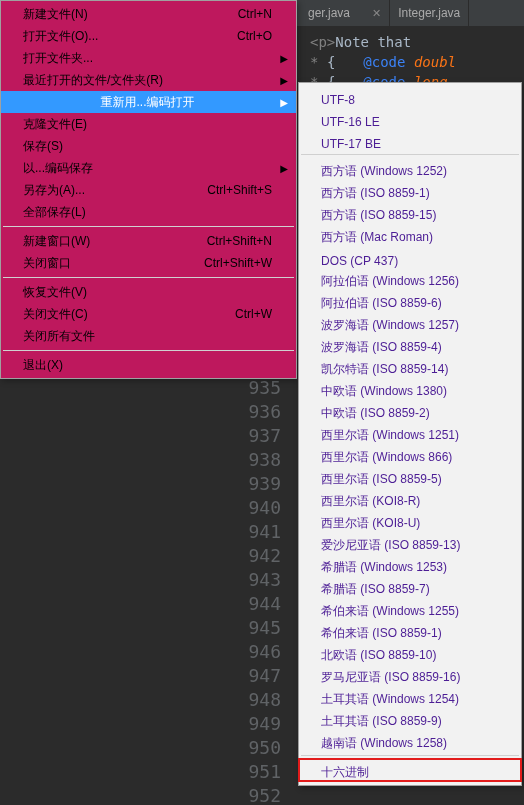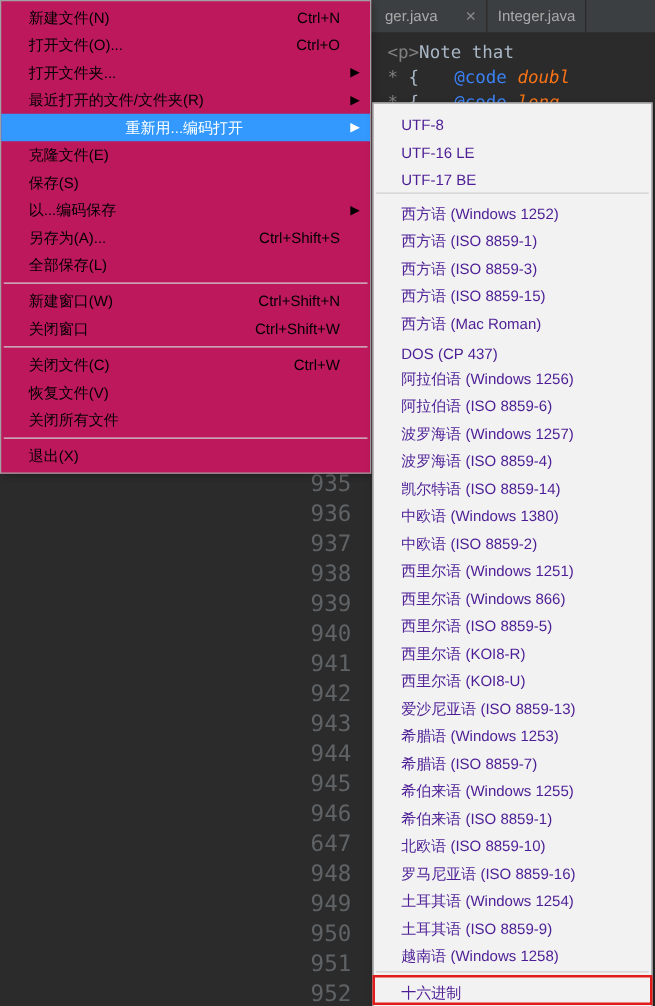--- a/index.html
+++ b/index.html
@@ -174,21 +174,21 @@
       <div>937</div>
       <div>938</div>
       <div>939</div>
       <div>940</div>
       <div>941</div>
       <div>942</div>
       <div>943</div>
       <div>944</div>
       <div>945</div>
       <div>946</div>
-      <div>647</div>
+      <div>947</div>
       <div>948</div>
       <div>949</div>
       <div>950</div>
       <div>951</div>
       <div>952</div>
     </div>
   </div>
 
   <div class="menu" id="main-menu">
       <div class="menu-item">
@@ -232,27 +232,27 @@
       <div class="menu-item">
         <span class="label">新建窗口(W)</span>
         <span class="shortcut">Ctrl+Shift+N</span>
       </div>
       <div class="menu-item">
         <span class="label">关闭窗口</span>
         <span class="shortcut">Ctrl+Shift+W</span>
       </div>
       <div class="menu-sep"></div>
       <div class="menu-item">
+        <span class="label">恢复文件(V)</span>
+      </div>
+      <div class="menu-item">
         <span class="label">关闭文件(C)</span>
         <span class="shortcut">Ctrl+W</span>
       </div>
       <div class="menu-item">
-        <span class="label">恢复文件(V)</span>
-      </div>
-      <div class="menu-item">
         <span class="label">关闭所有文件</span>
       </div>
       <div class="menu-sep"></div>
       <div class="menu-item">
         <span class="label">退出(X)</span>
       </div>
     </div>
 
   <div class="submenu" id="sub-menu">
       <div class="sub-item">
@@ -263,23 +263,20 @@
       </div>
       <div class="sub-item">
         <span>UTF-17 BE</span>
       </div>
       <div class="sub-sep"></div>
       <div class="sub-item">
         <span>西方语 (Windows 1252)</span>
       </div>
       <div class="sub-item">
         <span>西方语 (ISO 8859-1)</span>
-      </div>
-      <div class="sub-item">
-        <span>西方语 (ISO 8859-3)</span>
       </div>
       <div class="sub-item">
         <span>西方语 (ISO 8859-15)</span>
       </div>
       <div class="sub-item">
         <span>西方语 (Mac Roman)</span>
       </div>
       <div class="sub-item">
         <span>DOS (CP 437)</span>
       </div>

